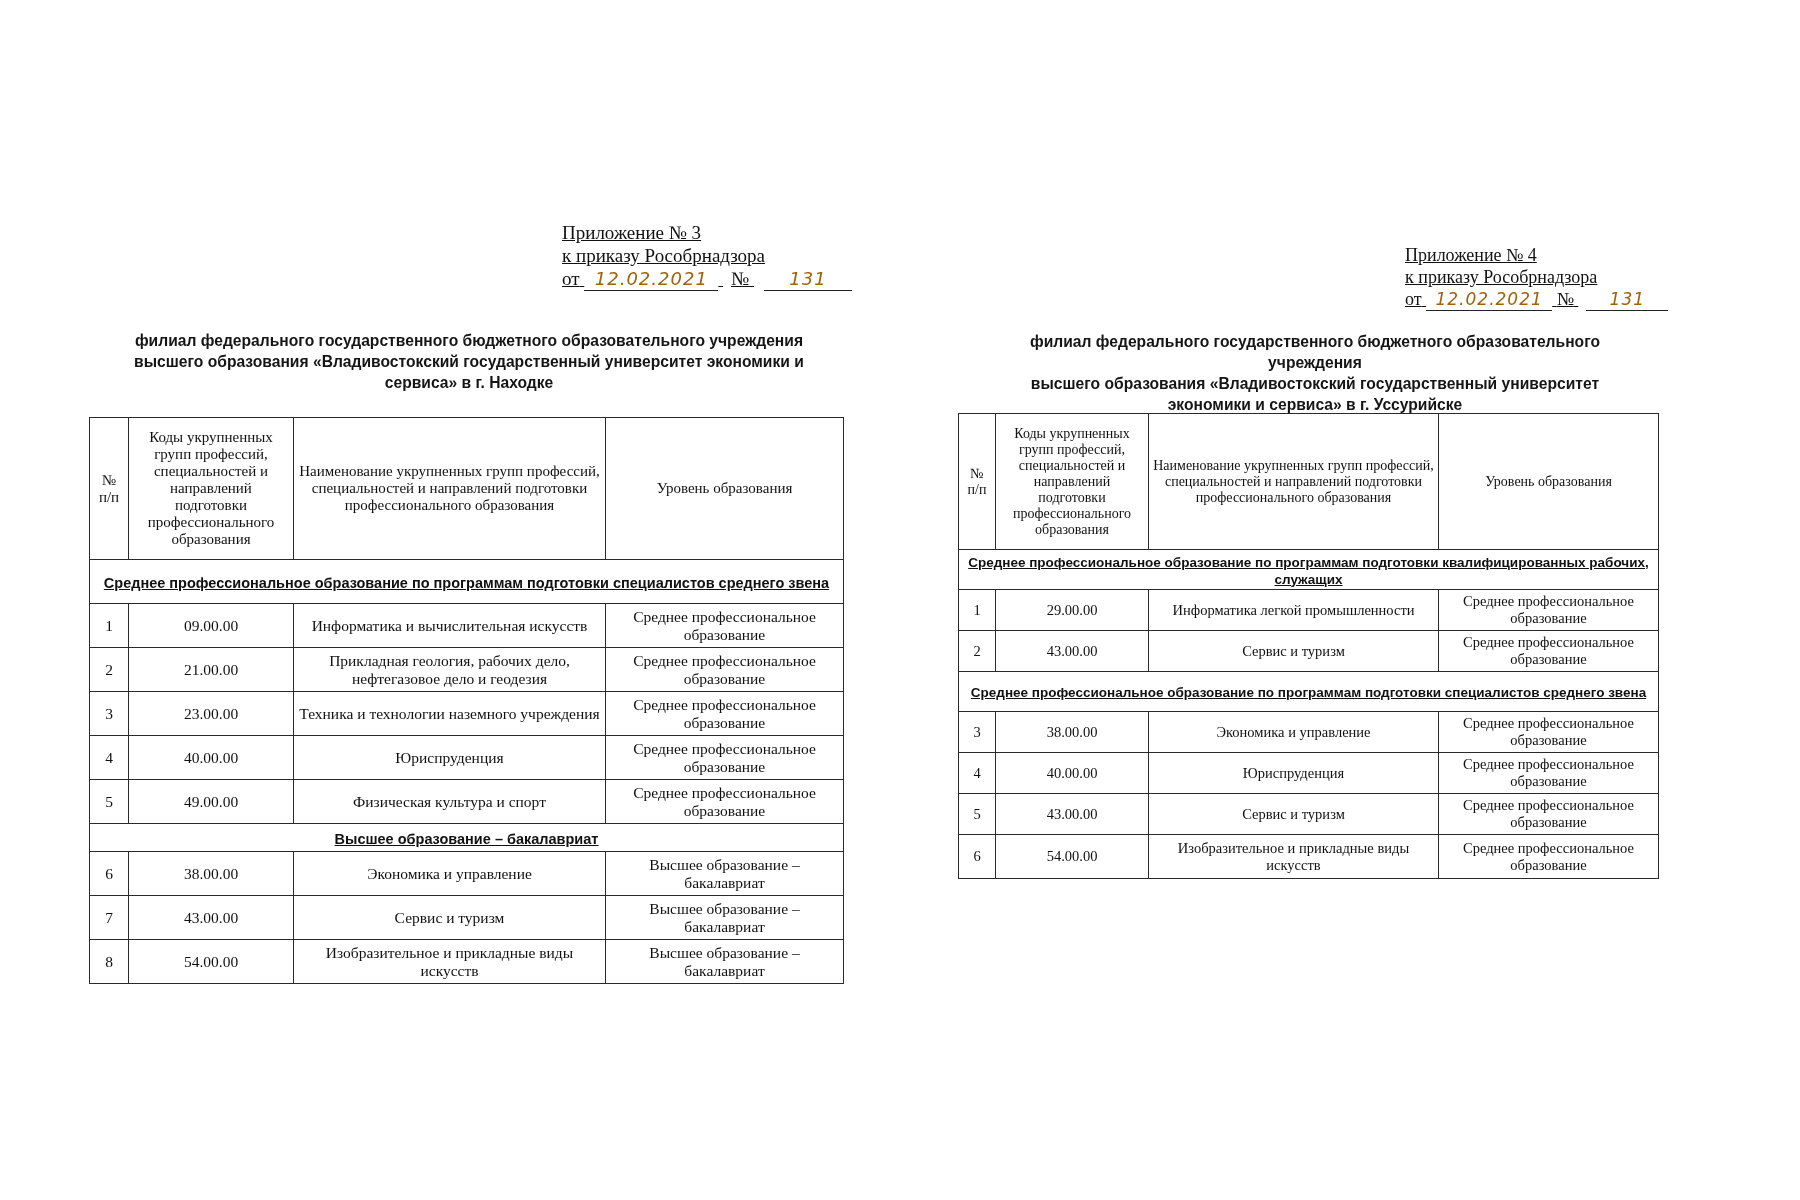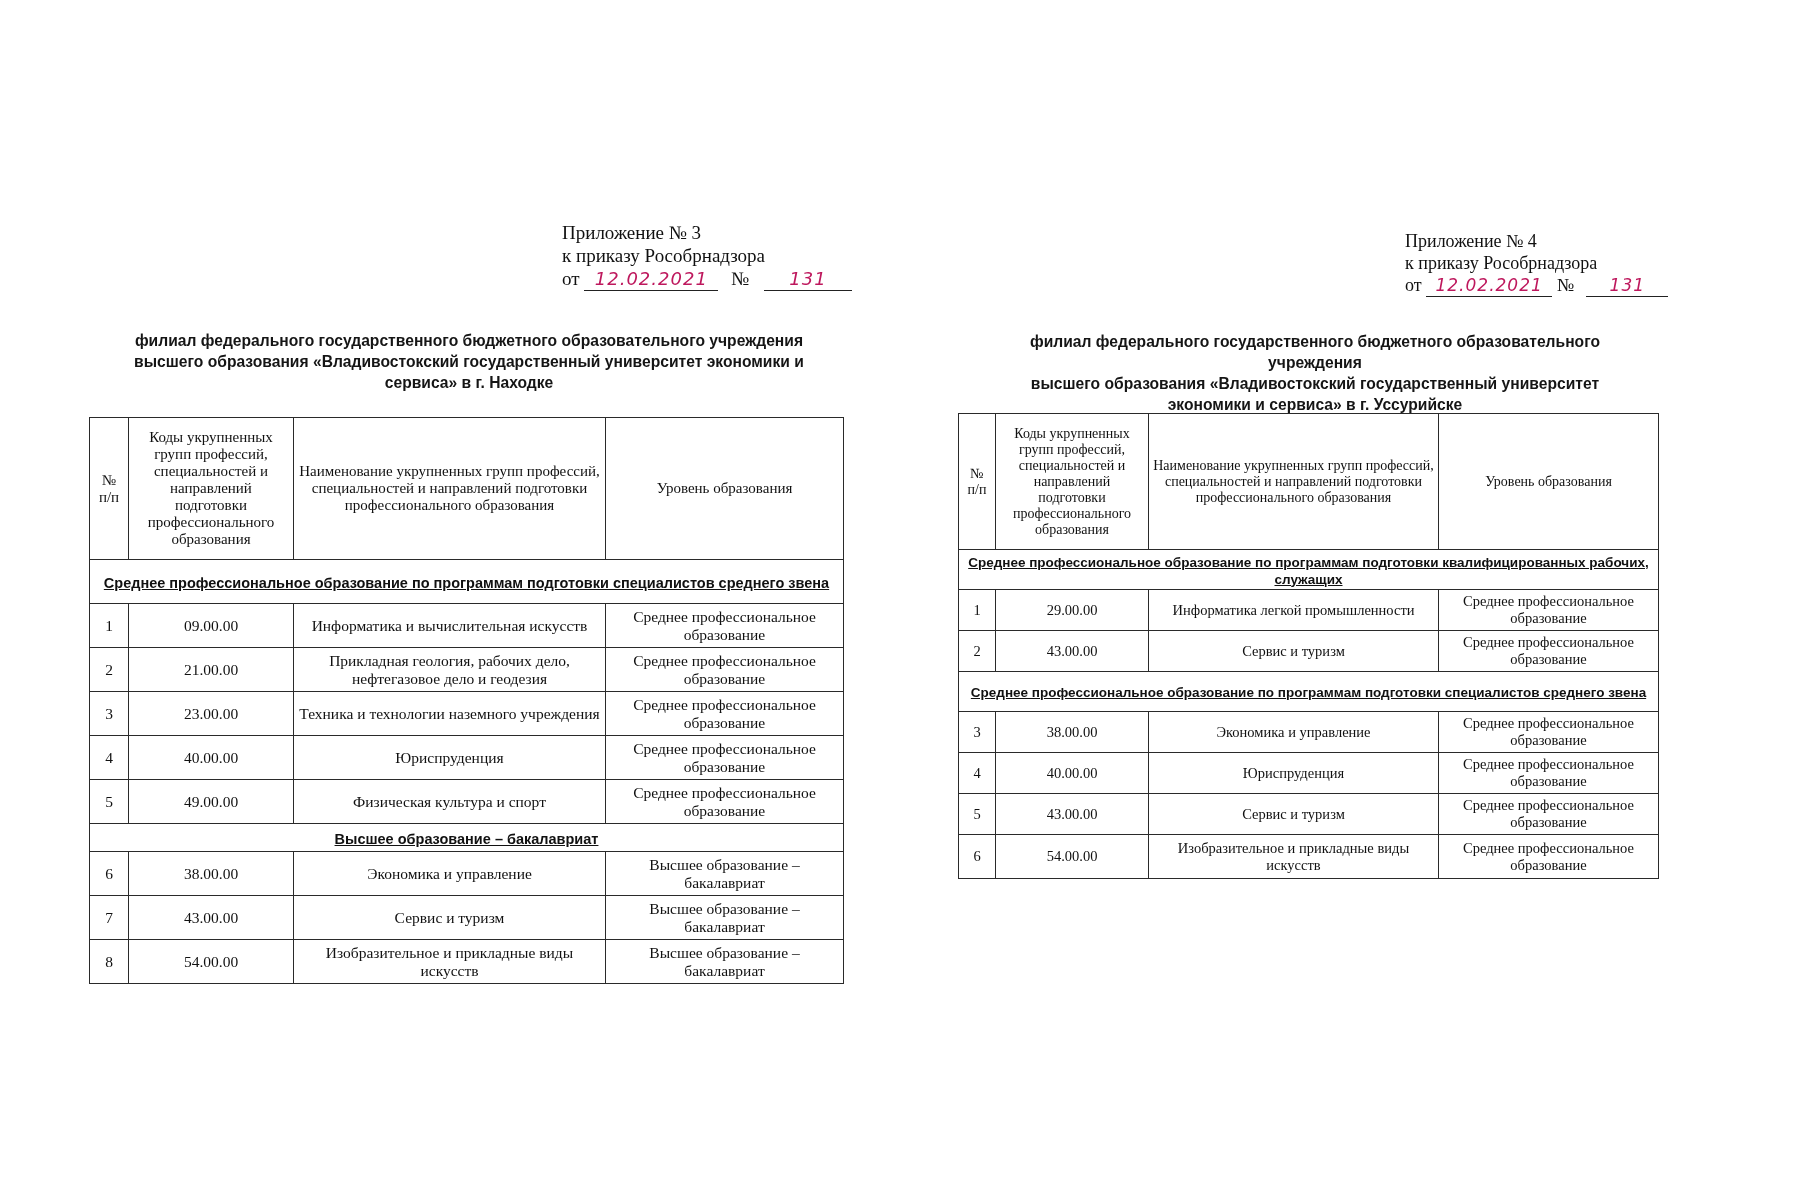--- a/index.html
+++ b/index.html
@@ -1,24 +1,24 @@
 <!DOCTYPE html>
 <html><head>
 <meta charset="utf-8">
 <style>
   html, body { margin: 0; padding: 0; }
   body {
     width: 1800px; height: 1200px; background: #ffffff; position: relative; overflow: hidden;
     font-family: "Liberation Serif", "DejaVu Serif", serif; color: #1a1a1a;
   }
   .appendix { position: absolute; font-size: 19px; line-height: 23px; color: #111; }
-  .appendix .line { white-space: nowrap; }
+  .appendix .line { white-space: nowrap; text-decoration: underline; }
   .hand {
     font-family: "DejaVu Sans", sans-serif; font-style: italic; font-size: 18px;
-    color: #be185d; display: inline-block; border-bottom: 1px solid #222;
+    color: #a16207; display: inline-block; border-bottom: 1px solid #222;
     letter-spacing: 1px; padding: 0 4px; text-align: center;
   }
   .org-title {
     position: absolute; text-align: center; font-weight: bold; font-size: 17px; line-height: 21px;
     color: #151515; font-family: "Liberation Sans", sans-serif; transform: scaleX(0.92); transform-origin: center top;
   }
   table.reg {
     position: absolute; border-collapse: collapse; font-size: 15.5px; line-height: 18px;
     font-family: "Liberation Serif", serif; color: #111; table-layout: fixed;
   }
@@ -34,21 +34,21 @@
   #left-table { left: 89px; top: 417px; width: 754px; }
   #left-table col.c1 { width: 39px; }
   #left-table col.c2 { width: 165px; }
   #left-table col.c3 { width: 312px; }
   #left-table col.c4 { width: 238px; }
   #left-table tr.hdr { height: 142px; }
   #left-table tr.sec { height: 44px; }
   #left-table tr.row { height: 44px; }
   #left-table tr.sec1 { height: 28px; }
   
-  #right-appendix { left: 1405px; top: 230px; font-size: 18px; line-height: 22px; }
+  #right-appendix { left: 1405px; top: 244px; font-size: 18px; line-height: 22px; }
   #right-title { left: 965px; top: 331px; width: 700px; }
   #right-table { left: 958px; top: 413px; width: 700px; font-size: 14.5px; line-height: 17px; }
   #right-table th { font-size: 14px; line-height: 16px; }
   #right-table td.section { font-size: 13.5px; line-height: 17px; }
   #right-table col.c1 { width: 37px; }
   #right-table col.c2 { width: 153px; }
   #right-table col.c3 { width: 290px; }
   #right-table col.c4 { width: 220px; }
   #right-table tr.hdr { height: 136px; }
   #right-table tr.sec { height: 40px; }

